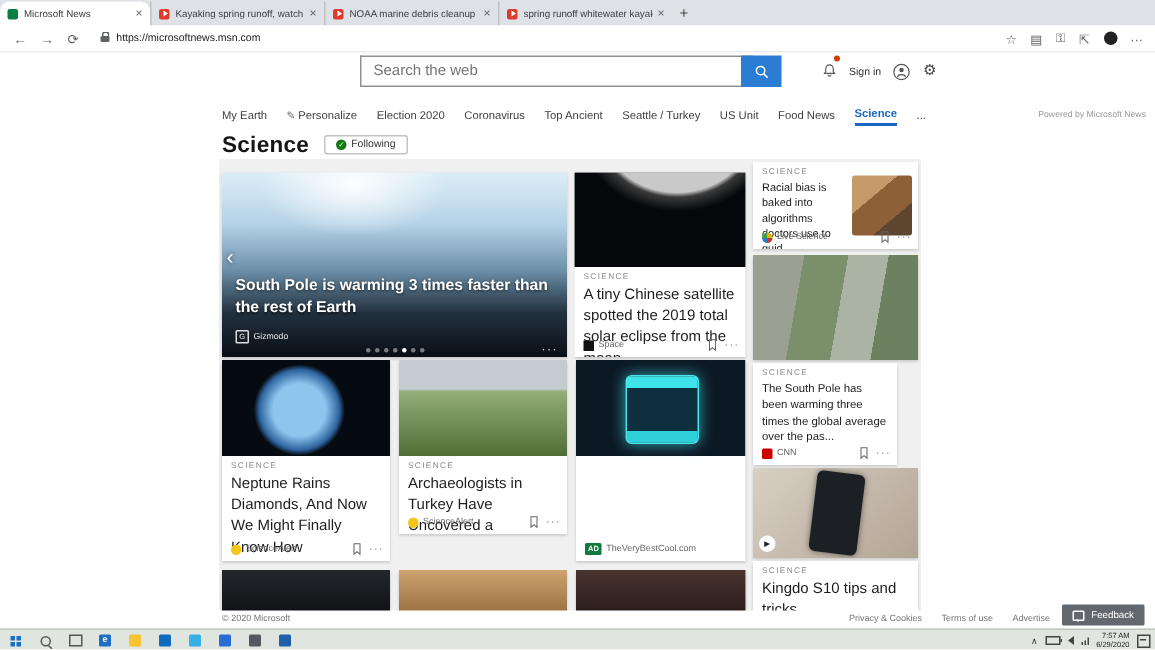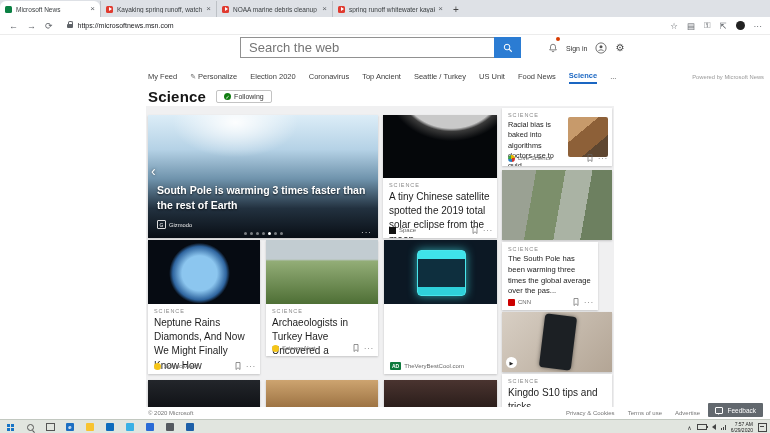--- a/index.html
+++ b/index.html
@@ -23,21 +23,21 @@
   .nav-glyph{font-size:9px;margin-left:9px;color:#5f6368;}
   .lock{width:6px;height:4px;background:#5f6368;border-radius:1px;position:relative;margin:0 5px 0 14px;}
   .lock::before{content:"";position:absolute;top:-3px;left:1px;width:3px;height:3px;border:1px solid #5f6368;border-bottom:none;border-radius:2px 2px 0 0;}
   .url{font-size:7px;color:#202124;}
   .tb-right{margin-left:auto;display:flex;align-items:center;gap:9px;margin-right:8px;}
   .tb-right .g{font-size:8.5px;color:#5f6368;}
   .avatar-dot{width:9px;height:9px;border-radius:50%;background:#222;}
 
   
   .search-input{position:absolute;left:240px;top:37px;width:245px;height:19px;border:1px solid #919191;border-right:none;
-                font-size:13px;padding:0 8px;font-family:"Liberation Sans",sans-serif;color:#333;box-sizing:content-box;outline:none;}
+                font-size:10px;padding:0 8px;font-family:"Liberation Sans",sans-serif;color:#333;box-sizing:content-box;outline:none;}
   .search-btn{position:absolute;left:494px;top:37px;width:27px;height:21px;background:#2b7cd3;border:none;display:flex;align-items:center;justify-content:center;cursor:pointer;}
   .hdr-right{position:absolute;left:548px;top:39px;display:flex;align-items:center;gap:8px;}
   .bell-wrap{position:relative;}
   .badge{position:absolute;right:-2px;top:-2px;width:4px;height:4px;border-radius:50%;background:#d83b01;}
   .signin{font-size:7px;color:#333;}
   .gear{font-size:10px;color:#444;line-height:1;}
 
   
   .msn-nav{position:absolute;left:148px;top:71px;display:flex;align-items:center;gap:13px;font-size:7.5px;color:#404040;}
   .nav-item{white-space:nowrap;padding-bottom:2px;}
@@ -199,21 +199,21 @@
     <span class="signin">Sign in</span>
     <svg width="12" height="12" viewBox="0 0 16 16">
       <circle cx="8" cy="8" r="6.8" fill="none" stroke="#555" stroke-width="1.1"></circle>
       <circle cx="8" cy="6.3" r="2" fill="#555"></circle>
       <path d="M4.4 12.2c.8-2.4 6.4-2.4 7.2 0" fill="none" stroke="#555" stroke-width="1.1"></path>
     </svg>
     <span class="gear">⚙</span>
   </div>
 
   <div class="msn-nav">
-    <span class="nav-item">My Feed</span>
+    <span class="nav-item">My Earth</span>
     <span class="nav-item"><span class="pencil">✎</span><span>Personalize</span></span>
     <span class="nav-item">Election 2020</span>
     <span class="nav-item">Coronavirus</span>
     <span class="nav-item">Top Ancient</span>
     <span class="nav-item">Seattle / Turkey</span>
     <span class="nav-item">US Unit</span>
     <span class="nav-item">Food News</span>
     <span class="nav-item on">Science</span>
     <span class="nav-item">...</span>
   </div>

